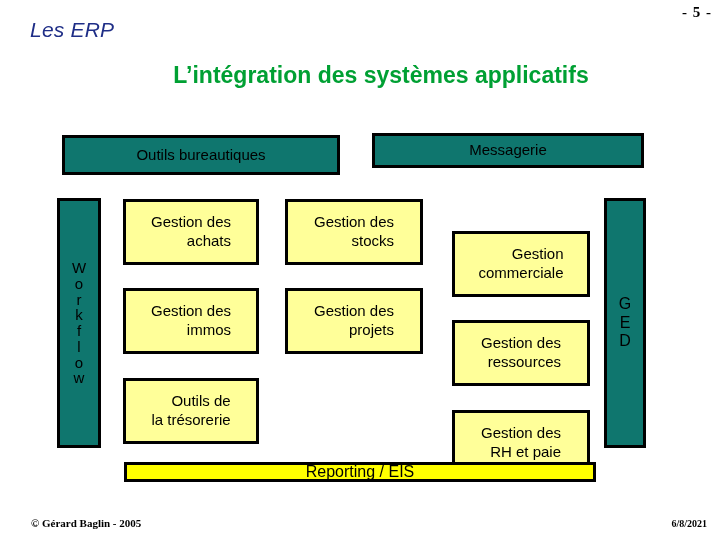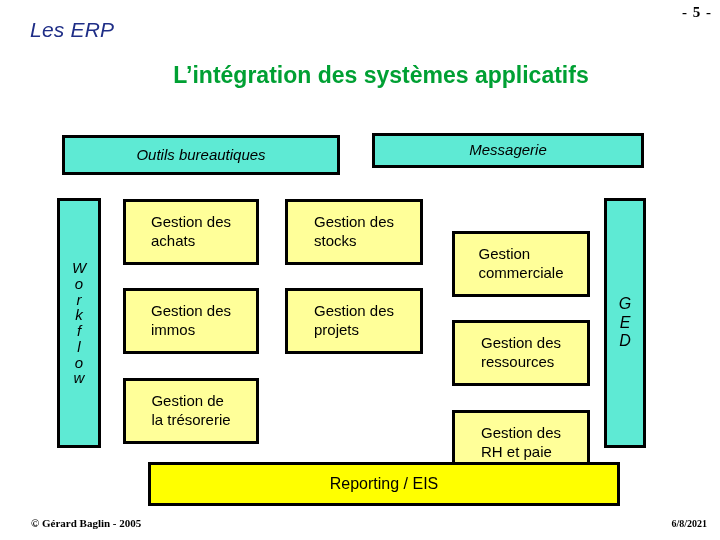--- a/index.html
+++ b/index.html
@@ -60,21 +60,21 @@
     box-sizing: border-box;
     border: 3px solid #000000;
     display: flex;
     align-items: center;
     justify-content: center;
     text-align: center;
     color: #000000;
     font-size: 15px;
     line-height: 1.22;
   }
-  .cyan { background: #5eead4; font-style: italic; }
+  .cyan { background: #0f766e; }
   .bright-yellow { background: #FFFF00; }
 
   
   #box-bureautique {
     left: 62px;  top: 135px;  width: 278px; height: 40px;
   }
   #box-messagerie {
     left: 372px; top: 133px;  width: 272px; height: 35px;
   }
 
@@ -103,39 +103,38 @@
   
   #grid { position: absolute; left: 0; top: 0; width: 720px; height: 540px; }
   .module {
     position: absolute;
     box-sizing: border-box;
     border: 3px solid #000000;
     background: #FFFF99;
     display: flex;
     align-items: center;
     justify-content: center;
-    text-align: left;
+    text-align: right;
     font-size: 15px;
     line-height: 1.25;
     color: #000000;
   }
   
   .c1 { left: 123px; width: 136px; }
   .c2 { left: 285px; width: 138px; }
   .c3 { left: 452px; width: 138px; margin-top: 32px; }
   
   .r1 { top: 199px; height: 66px; }
   .r2 { top: 288px; height: 66px; }
   .r3 { top: 378px; height: 66px; }
 
   
   #box-reporting {
-    left: 124px; top: 462px; width: 472px; height: 44px;
+    left: 124px; top: 462px; width: 472px; height: 20px;
     font-size: 16px;
-    margin-left: 24px;
   }
 
   
   #footer-copyright {
     position: absolute;
     left: 31px;
     bottom: 11px;
     font-size: 11px;
     font-weight: bold;
     color: #000000;
@@ -220,21 +219,21 @@
     </div>
     <div class="module c3 r2">
       <span>
         <span>Gestion des</span><br>
         <span>ressources</span>
       </span>
     </div>
 
     <div class="module c1 r3">
       <span>
-        <span>Gestion de</span><br>
+        <span>Outils de</span><br>
         <span>la trésorerie</span>
       </span>
     </div>
     <div class="module c3 r3">
       <span>
         <span>Gestion des</span><br>
         <span>RH et paie</span>
       </span>
     </div>
 

